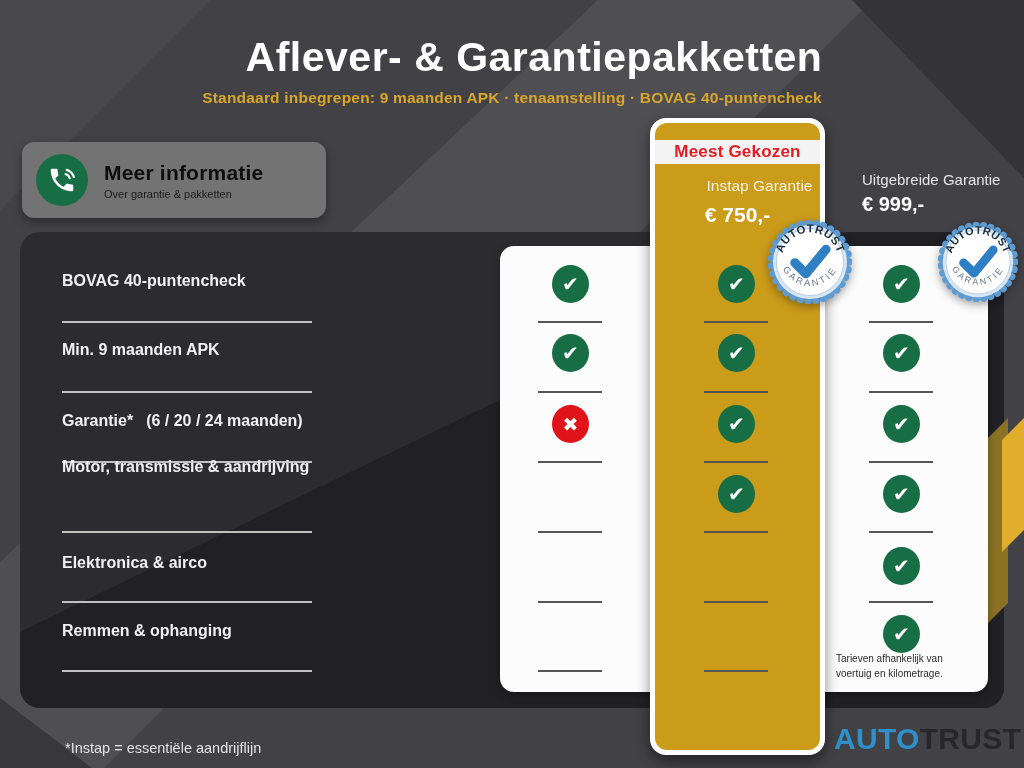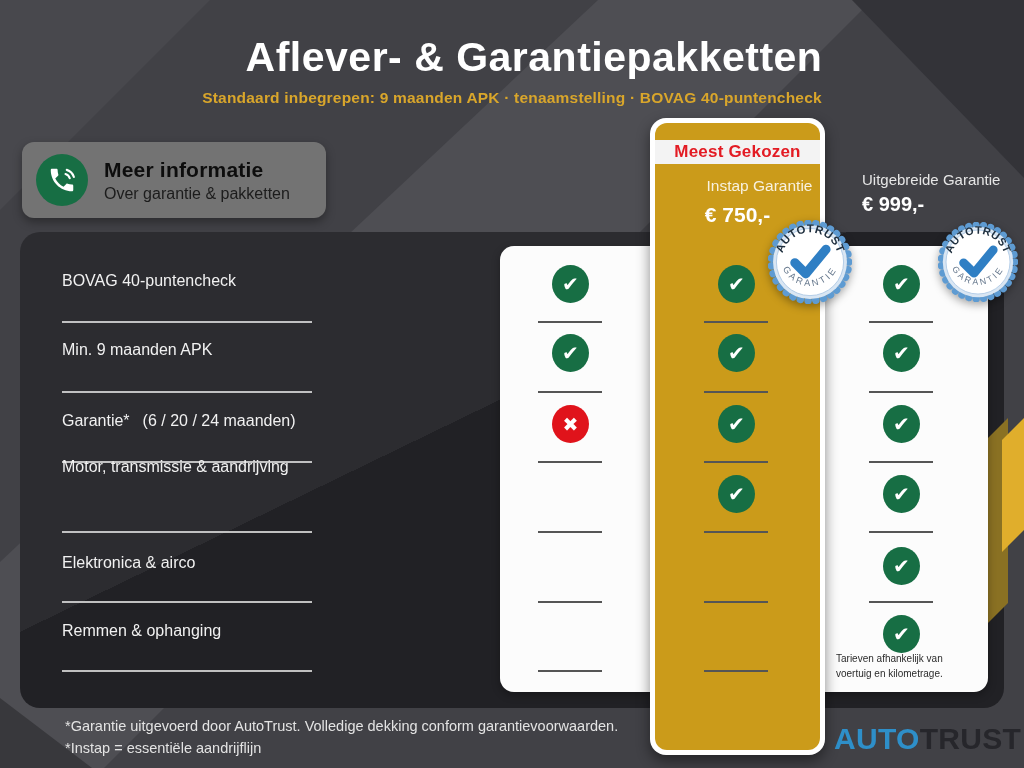--- a/index.html
+++ b/index.html
@@ -29,21 +29,21 @@
       color:#d9a62b;font-size:15.5px;font-weight:600;letter-spacing:.2px;}
 
   
   .info-box{position:absolute;left:22px;top:142px;width:304px;height:76px;z-index:2;
       background:#737373;border-radius:12px;box-shadow:0 4px 10px rgba(0,0,0,.35);
       display:flex;align-items:center;padding:0 14px;}
   .info-icon-wrap{width:52px;height:52px;border-radius:50%;background:#176e44;
       display:flex;align-items:center;justify-content:center;flex:0 0 auto;}
   .info-text{margin-left:16px;}
   .info-title{font-size:21px;font-weight:800;color:#0d0d0d;letter-spacing:.2px;}
-  .info-sub{font-size:16px;color:#1c1c1c;margin-top:3px;}
+  .info-sub{font-size:11px;color:#1c1c1c;margin-top:3px;}
 
   
   .dark-panel{position:absolute;left:20px;top:232px;width:984px;height:476px;z-index:1;
       background:#212125;border-radius:20px;
       background-image:linear-gradient(to bottom right,rgba(255,255,255,.05) 0%,rgba(255,255,255,.05) 42%,rgba(255,255,255,0) 42%);}
   .white-panel{position:absolute;left:500px;top:246px;width:488px;height:446px;z-index:3;
       background:#fcfcfc;border-radius:14px;box-shadow:0 3px 8px rgba(0,0,0,.3);}
 
   
   .plan-header{position:absolute;z-index:2;color:#e6e6e6;font-size:15px;line-height:18px;}
@@ -56,21 +56,21 @@
       background:#ffffff;border-radius:16px;padding:5px;
       box-shadow:0 6px 14px rgba(0,0,0,.45);}
   .gold-col-inner{width:100%;height:100%;background:#cb9b1a;border-radius:12px;
       padding-top:17px;text-align:center;}
   .best-choice-strip{background:#f3f3f3;height:24px;display:flex;align-items:center;justify-content:center;}
   .best-choice-label{color:#e31b23;font-size:17px;font-weight:800;letter-spacing:.2px;}
   .gold-plan-name{color:#f8f1df;font-size:15.5px;margin-top:13px;padding-left:44px;}
   .gold-plan-price{color:#ffffff;font-size:21px;font-weight:800;margin-top:8px;}
 
   
-  .grid-overlay{position:absolute;inset:0;z-index:5;pointer-events:none;}
+  .grid-overlay{position:absolute;inset:0;z-index:5;pointer-events:none;font-weight:bold;}
   .row-label{position:absolute;color:#f1f1f1;font-size:16px;white-space:nowrap;}
   .label-suffix{margin-left:13px;}
   .label-underline{position:absolute;height:2px;background:#dcdcdc;opacity:.85;}
   .short-underline{position:absolute;height:1.5px;background:#555;}
   .mark{position:absolute;width:37px;height:38px;border-radius:50%;
       display:flex;align-items:center;justify-content:center;
       font-family:"DejaVu Sans",sans-serif;color:#fff;font-weight:700;}
   .mark.check{background:#176e44;}
   .mark.cross{background:#e0131b;}
   .mark.check::before{content:"✔";font-size:20px;}
@@ -212,21 +212,20 @@
     <circle cx="50" cy="50" r="40" fill="#ffffff" stroke="#a9c6e4" stroke-width="1"></circle>
     <path d="M32 51 L45 64 L69 35" fill="none" stroke="#2f7fc4" stroke-width="11" stroke-linecap="round" stroke-linejoin="round"></path>
     <text font-family="Liberation Sans,sans-serif" font-size="13.5" font-weight="bold" fill="#20303f" letter-spacing="0.6">
       <textPath href="#arcTop" startOffset="50%" text-anchor="middle">AUTOTRUST</textPath>
     </text>
     <text font-family="Liberation Sans,sans-serif" font-size="11" fill="#67798e" letter-spacing="3">
       <textPath href="#arcBot" startOffset="50%" text-anchor="middle">GARANTIE</textPath>
     </text>
   </svg>
 
-  <div class="footer-note footer-note-1">*Garantie uitgevoerd door AutoTrust. Volledige dekking conform garantievoorwaarden.</div>
   <div class="footer-note footer-note-2">*Instap = essentiële aandrijflijn</div>
   <div class="logo">
     <span class="logo-text logo-auto">AUTO</span>
     <span class="logo-text logo-trust">TRUST</span>
 
   </div>
 
 </div>
 
 </body></html>

